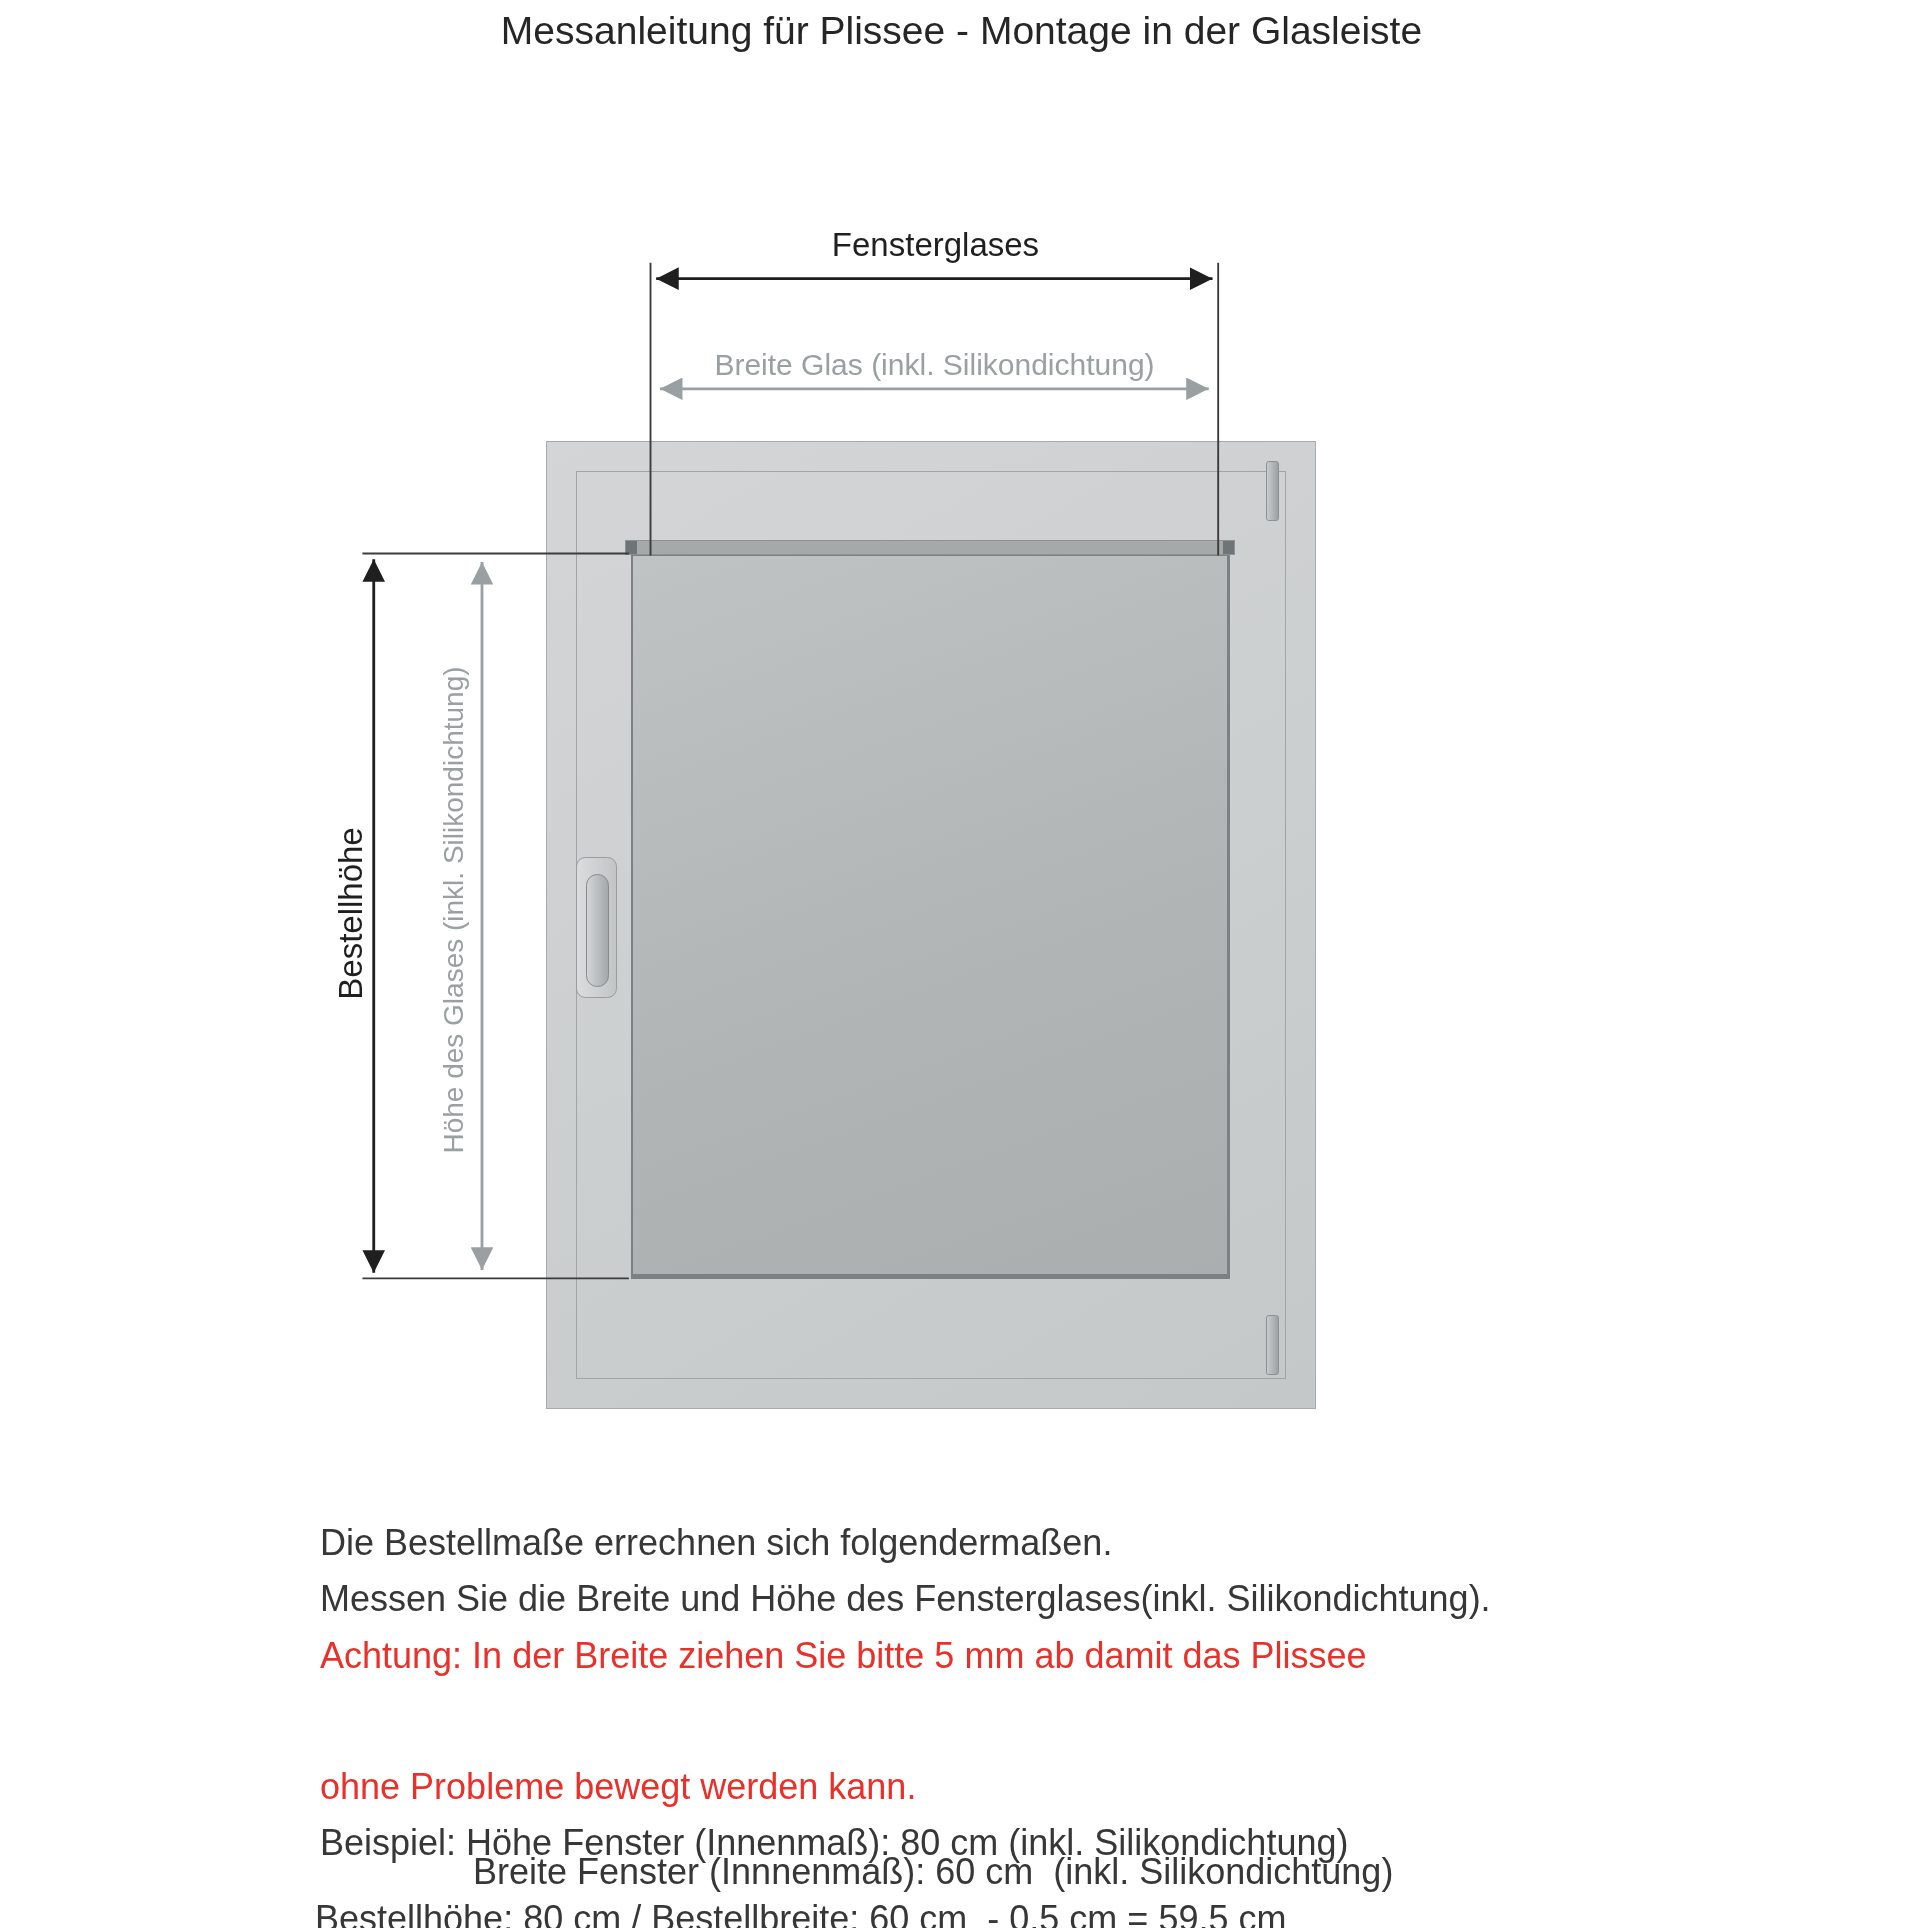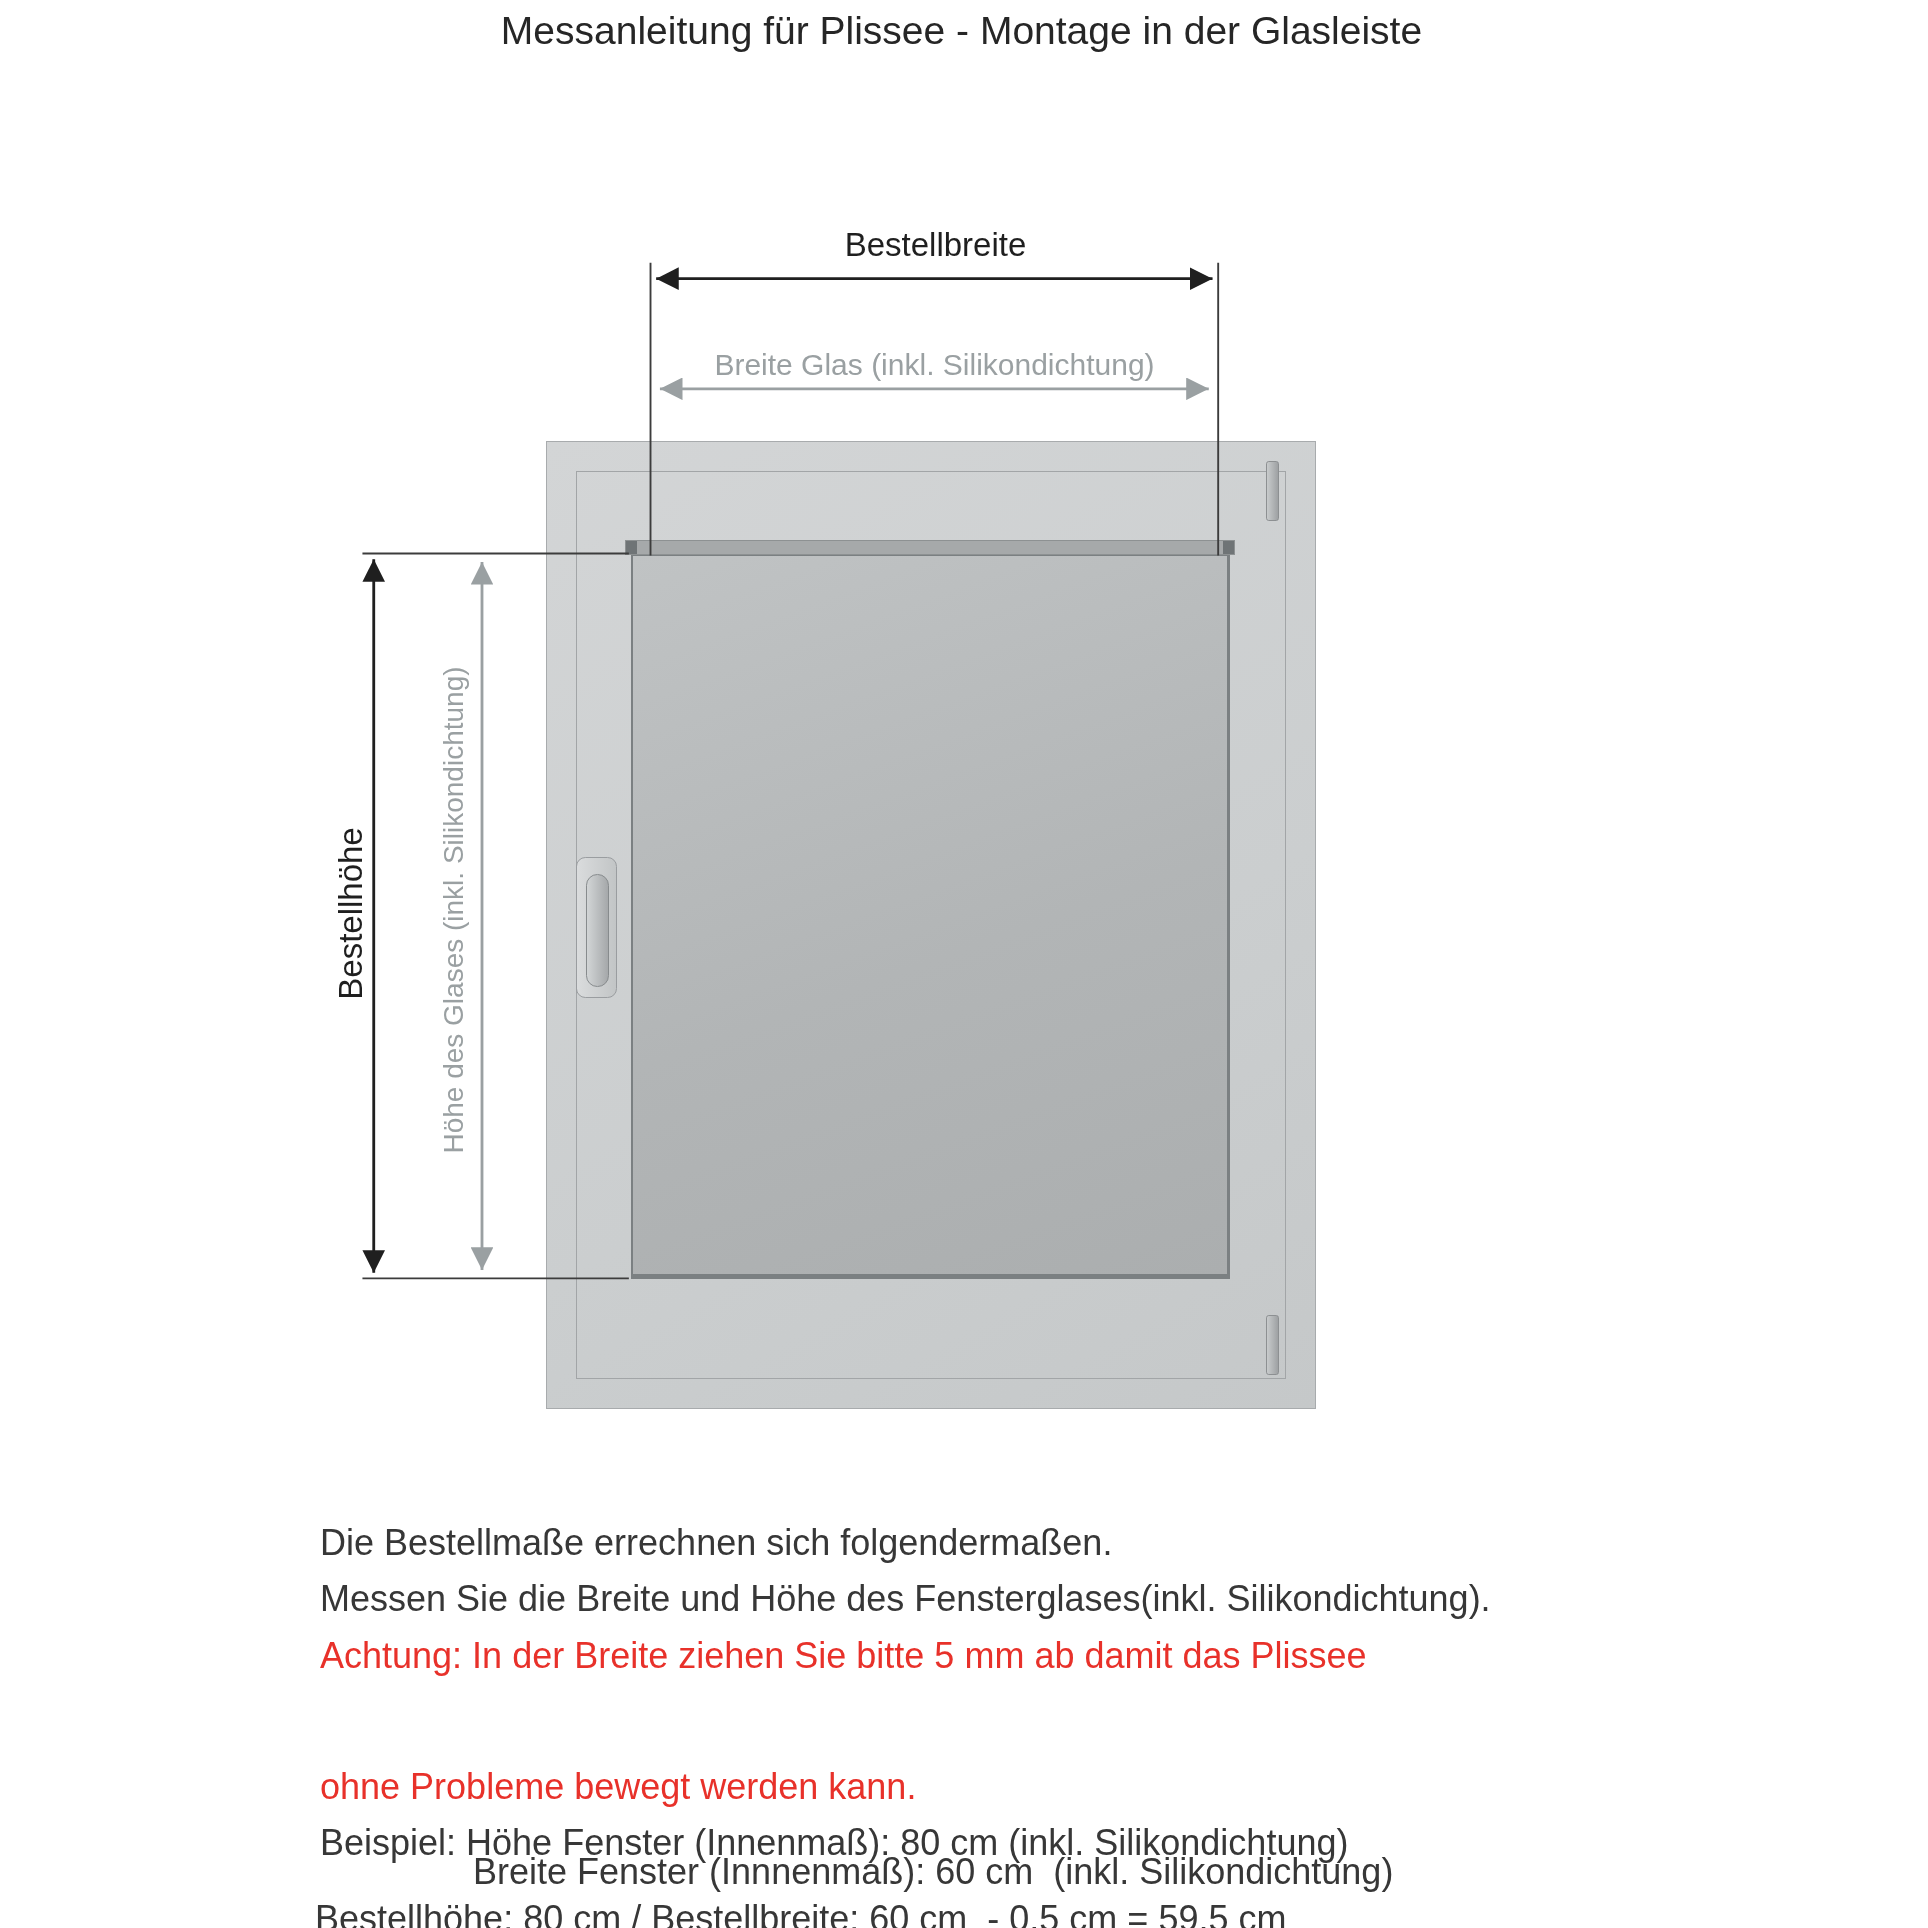--- a/index.html
+++ b/index.html
@@ -134,21 +134,21 @@
 
     <line x1="697" y1="296" x2="1288" y2="296" stroke="#1f1f1f" stroke-width="3" marker-start="url(#arrow-black)" marker-end="url(#arrow-black)"></line>
 
     <line x1="701" y1="413" x2="1284" y2="413" stroke="#9aa0a2" stroke-width="3" marker-start="url(#arrow-gray)" marker-end="url(#arrow-gray)"></line>
 
     <line x1="397" y1="594" x2="397" y2="1352" stroke="#1f1f1f" stroke-width="3" marker-start="url(#arrow-black)" marker-end="url(#arrow-black)"></line>
 
     <line x1="512" y1="597" x2="512" y2="1349" stroke="#9aa0a2" stroke-width="3" marker-start="url(#arrow-gray)" marker-end="url(#arrow-gray)"></line>
   </svg>
 
-  <div class="abs measure-label lbl-order-width">Bestellbreite</div>
+  <div class="abs measure-label lbl-order-width">Fensterglases</div>
   <div class="abs measure-label lbl-glass-width">Breite Glas (inkl. Silikondichtung)</div>
   <div class="abs measure-label lbl-order-height">Bestellhöhe</div>
   <div class="abs measure-label lbl-glass-height">Höhe des Glases (inkl. Silikondichtung)</div>
 
   <div class="abs text-line t2">Messen Sie die Breite und Höhe des Fensterglases(inkl. Silikondichtung).</div>
   <div class="abs text-line t1">Die Bestellmaße errechnen sich folgendermaßen.</div>
   <div class="abs text-line red t3">Achtung: In der Breite ziehen Sie bitte 5 mm ab damit das Plissee</div>
   <div class="abs text-line red t4">ohne Probleme bewegt werden kann.</div>
   <div class="abs text-line t5">Beispiel: Höhe Fenster (Innenmaß): 80 cm (inkl. Silikondichtung)</div>
   <div class="abs text-line t6">Breite Fenster (Innnenmaß): 60 cm  (inkl. Silikondichtung)</div>

